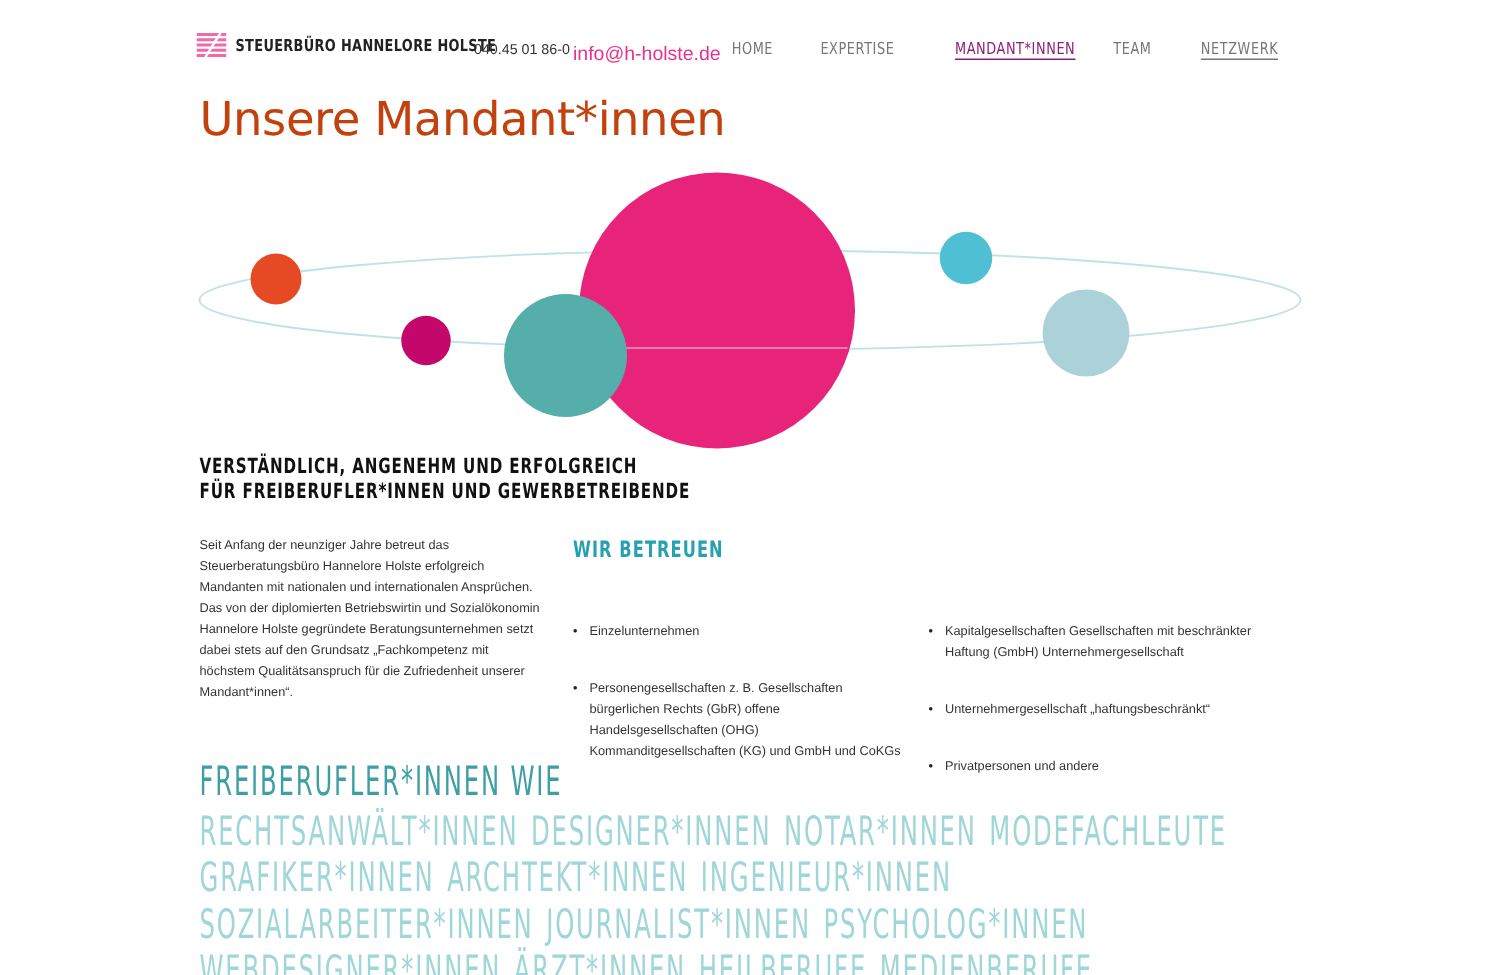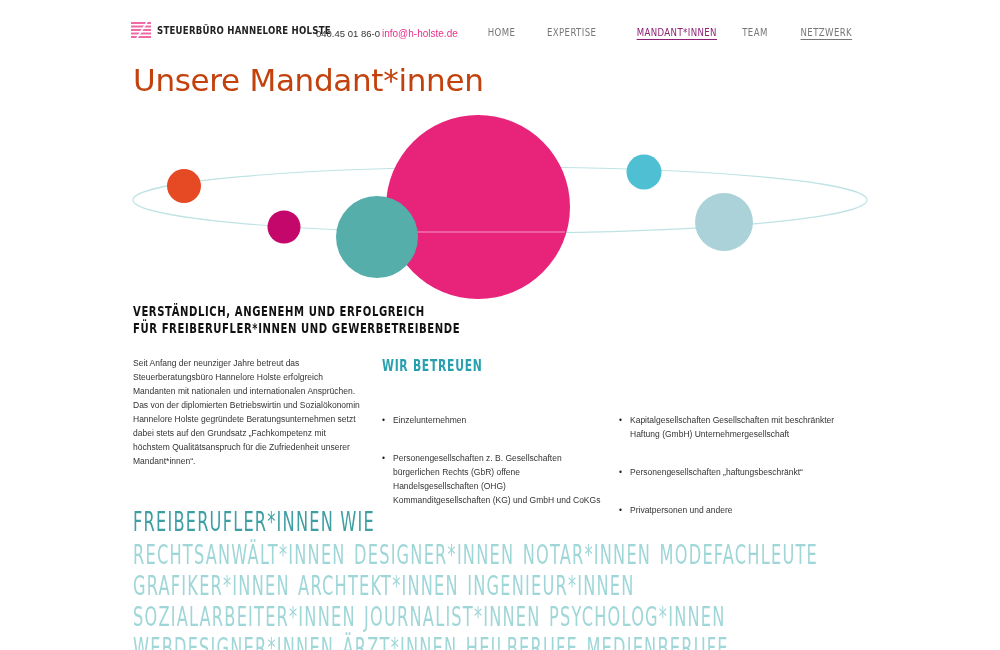--- a/index.html
+++ b/index.html
@@ -4,21 +4,21 @@
   <style>
     * { margin: 0; padding: 0; box-sizing: border-box; }
     html, body { width: 1000px; height: 650px; overflow: hidden; background: #ffffff; }
     body { font-family: "Liberation Sans", sans-serif; color: #222; position: relative; }
 
     
     .header { position: absolute; top: 0; left: 0; width: 1000px; height: 60px; }
     .logo { position: absolute; left: 131px; top: 22px; width: 20px; height: 16px; }
     .brand-name { position: absolute; left: 157px; top: 24px; font-family: "DejaVu Sans", sans-serif; font-size: 11px; font-weight: bold; letter-spacing: 0.3px; color: #222; transform: scaleX(0.78); transform-origin: left center; white-space: nowrap; }
     .phone { position: absolute; left: 316px; top: 28px; font-size: 9.5px; color: #333; }
-    .email { position: absolute; left: 382px; top: 28px; font-size: 10px; color: #e8308a; text-decoration: none; text-align: right; }
+    .email { position: absolute; left: 382px; top: 28px; font-size: 13px; color: #e8308a; text-decoration: none; text-align: right; }
 
     .nav { position: absolute; top: 26px; right: 148px; display: flex; gap: 0; }
     .nav-item { font-family: "DejaVu Sans", sans-serif; font-size: 11px; color: #777; text-decoration: none; margin-left: 18px; transform: scaleX(0.78); transform-origin: right center; display: inline-block; white-space: nowrap; letter-spacing: 0.5px; }
     .nav-item.active { color: #8c1e73; border-bottom: 1px solid #8c1e73; }
     .nav-item.underline { border-bottom: 1px solid #777; }
 
     
     .page-title { position: absolute; left: 133px; top: 62px; font-family: "DejaVu Sans", sans-serif; font-size: 31px; font-weight: normal; color: #c2410c; letter-spacing: -0.3px; }
 
     
@@ -92,21 +92,21 @@
 
 <p class="intro">Seit Anfang der neunziger Jahre betreut das Steuerberatungsbüro Hannelore Holste erfolgreich Mandanten mit nationalen und internationalen Ansprüchen. Das von der diplomierten Betriebswirtin und Sozialökonomin Hannelore Holste gegründete Beratungsunternehmen setzt dabei stets auf den Grundsatz „Fachkompetenz mit höchstem Qualitätsanspruch für die Zufriedenheit unserer Mandant*innen“.</p>
 
 <h2 class="wir-title">WIR BETREUEN</h2>
 <ul class="list list-left">
   <li>Einzelunternehmen</li>
   <li>Personengesellschaften z. B. Gesellschaften bürgerlichen Rechts (GbR) offene Handelsgesellschaften (OHG) Kommanditgesellschaften (KG) und GmbH und CoKGs</li>
 </ul>
 <ul class="list list-right">
   <li>Kapitalgesellschaften Gesellschaften mit beschränkter Haftung (GmbH) Unternehmergesellschaft</li>
-  <li>Personengesellschaften „haftungsbeschränkt“</li>
+  <li>Unternehmergesellschaft „haftungsbeschränkt“</li>
   <li>Privatpersonen und andere</li>
 </ul>
 
 <h2 class="fb-title">FREIBERUFLER*INNEN WIE</h2>
 
 <div class="fb-line" style="top:540px;">
   <span class="w">RECHTSANWÄLT*INNEN</span><span class="w">DESIGNER*INNEN</span><span class="w">NOTAR*INNEN</span><span class="w">MODEFACHLEUTE</span>
 </div>
 <div class="fb-line" style="top:571px;">
   <span class="w">GRAFIKER*INNEN</span><span class="w">ARCHTEKT*INNEN</span><span class="w">INGENIEUR*INNEN</span>

